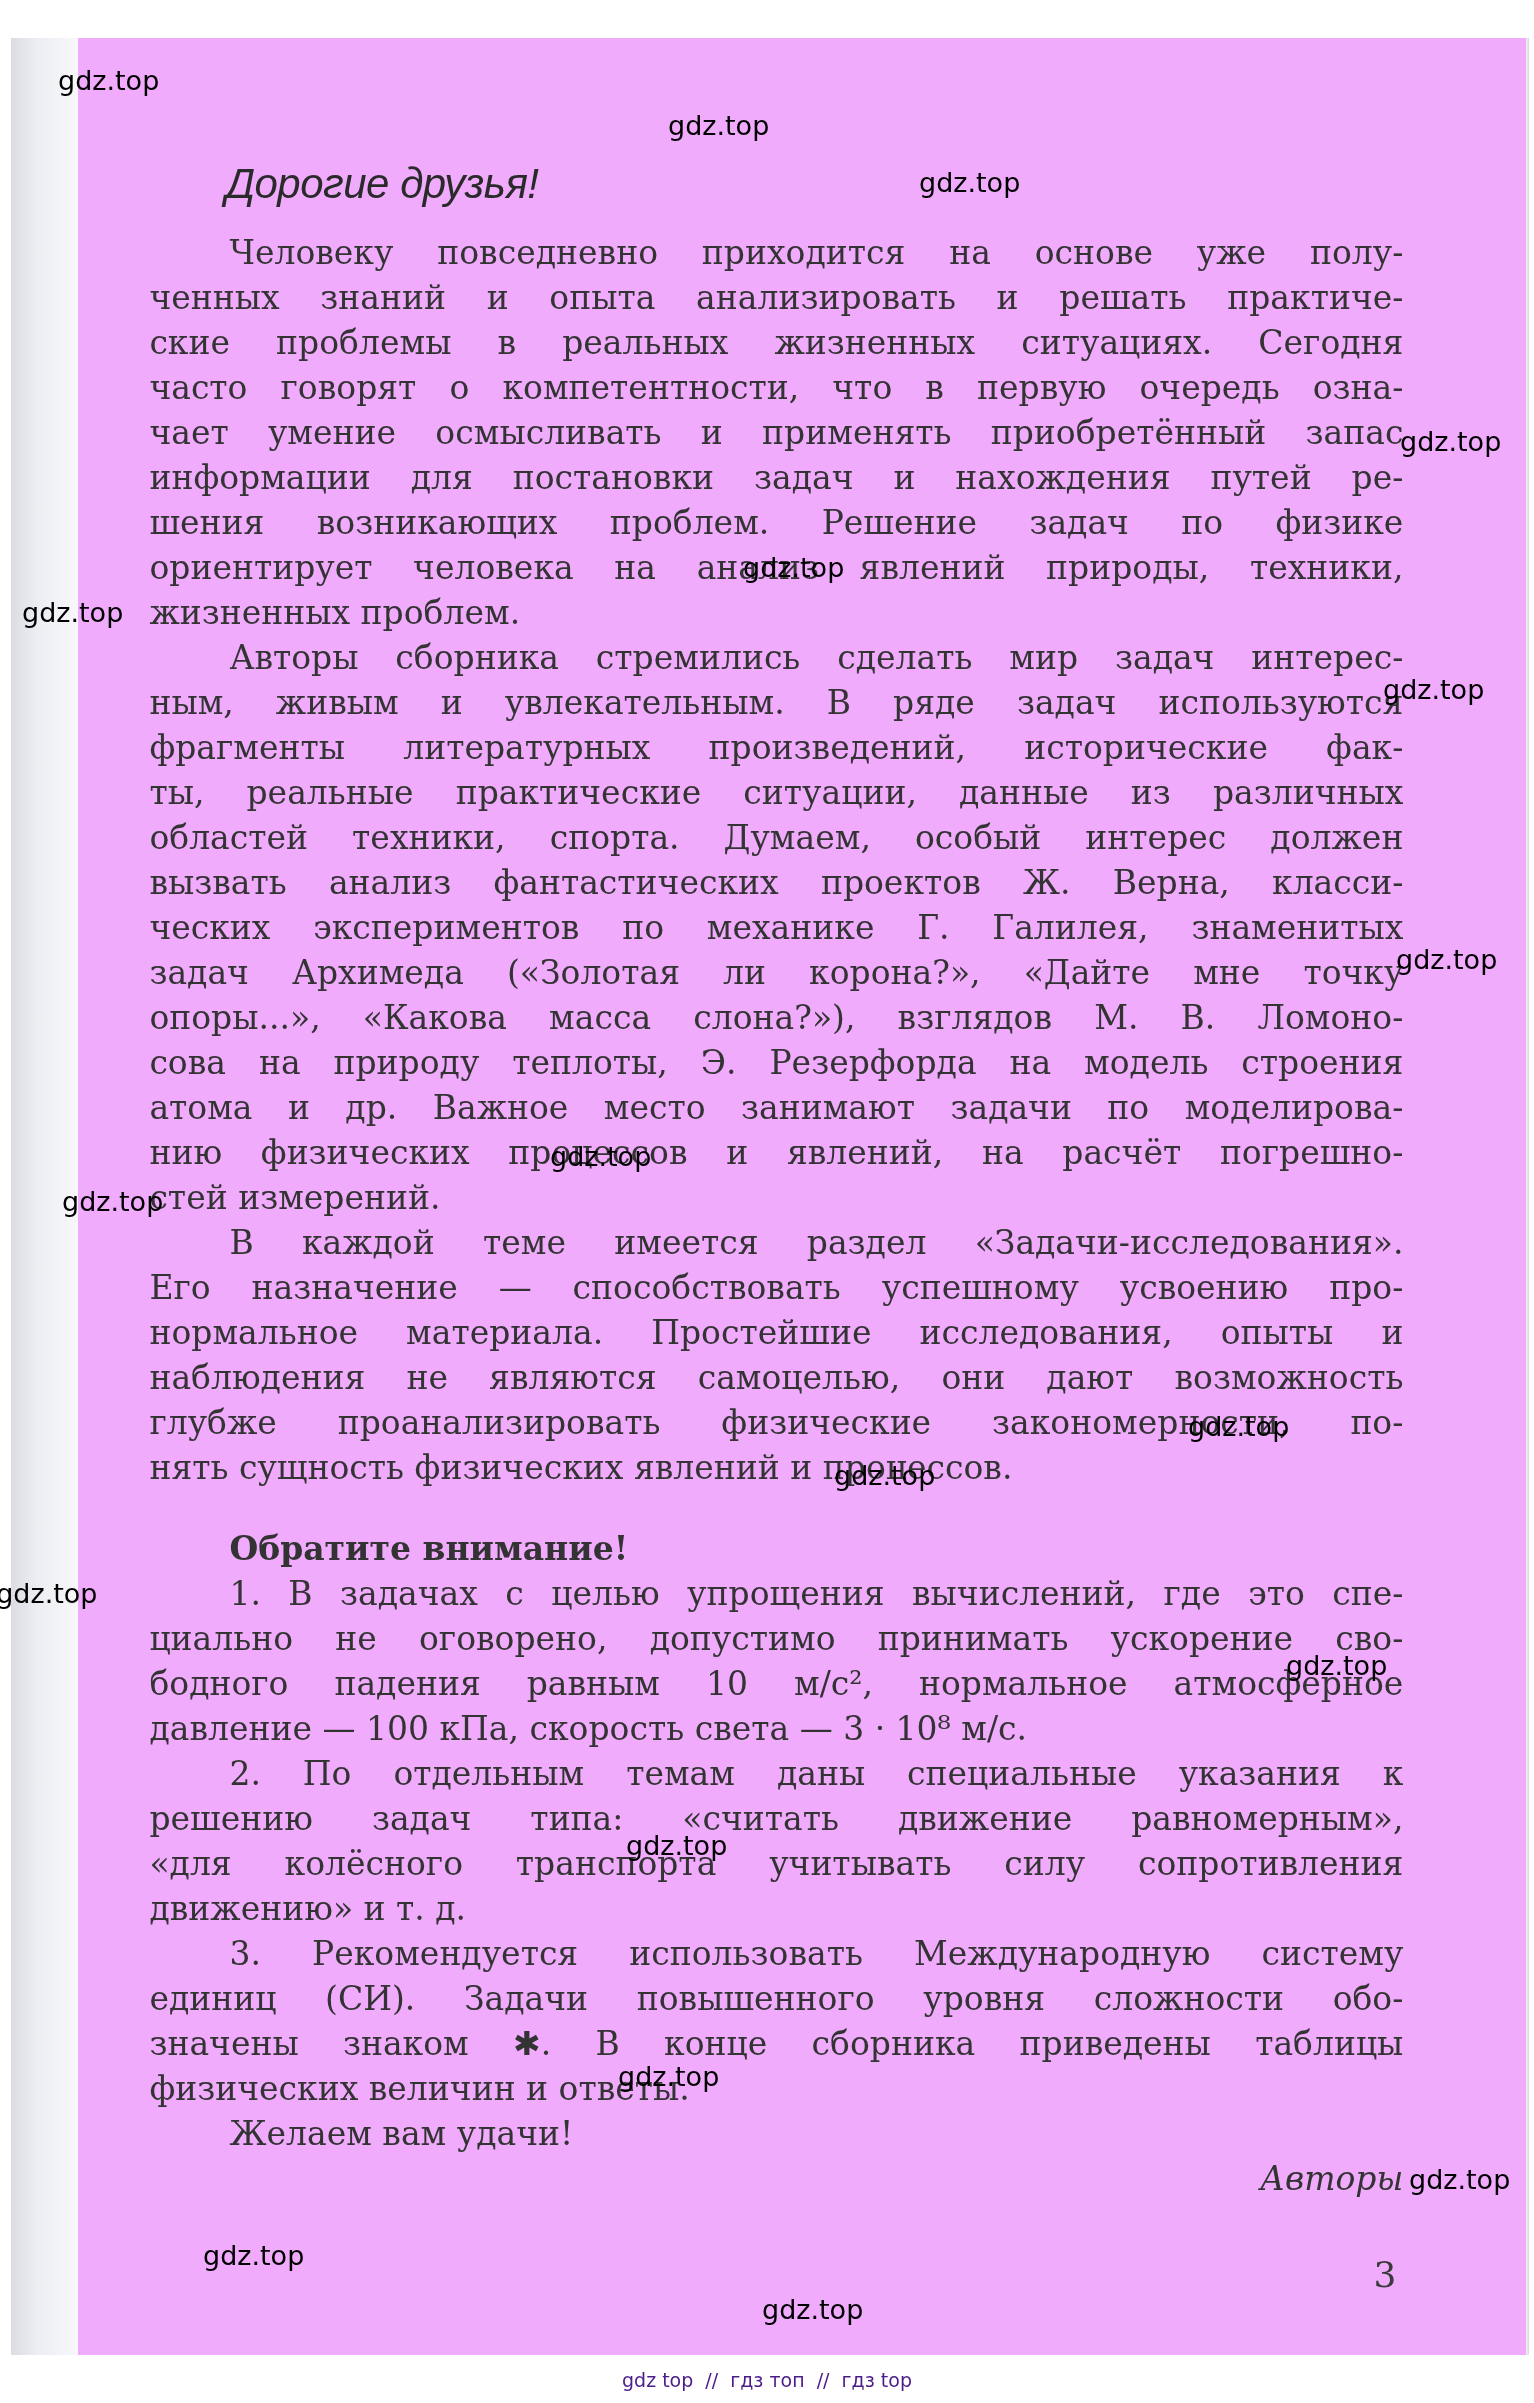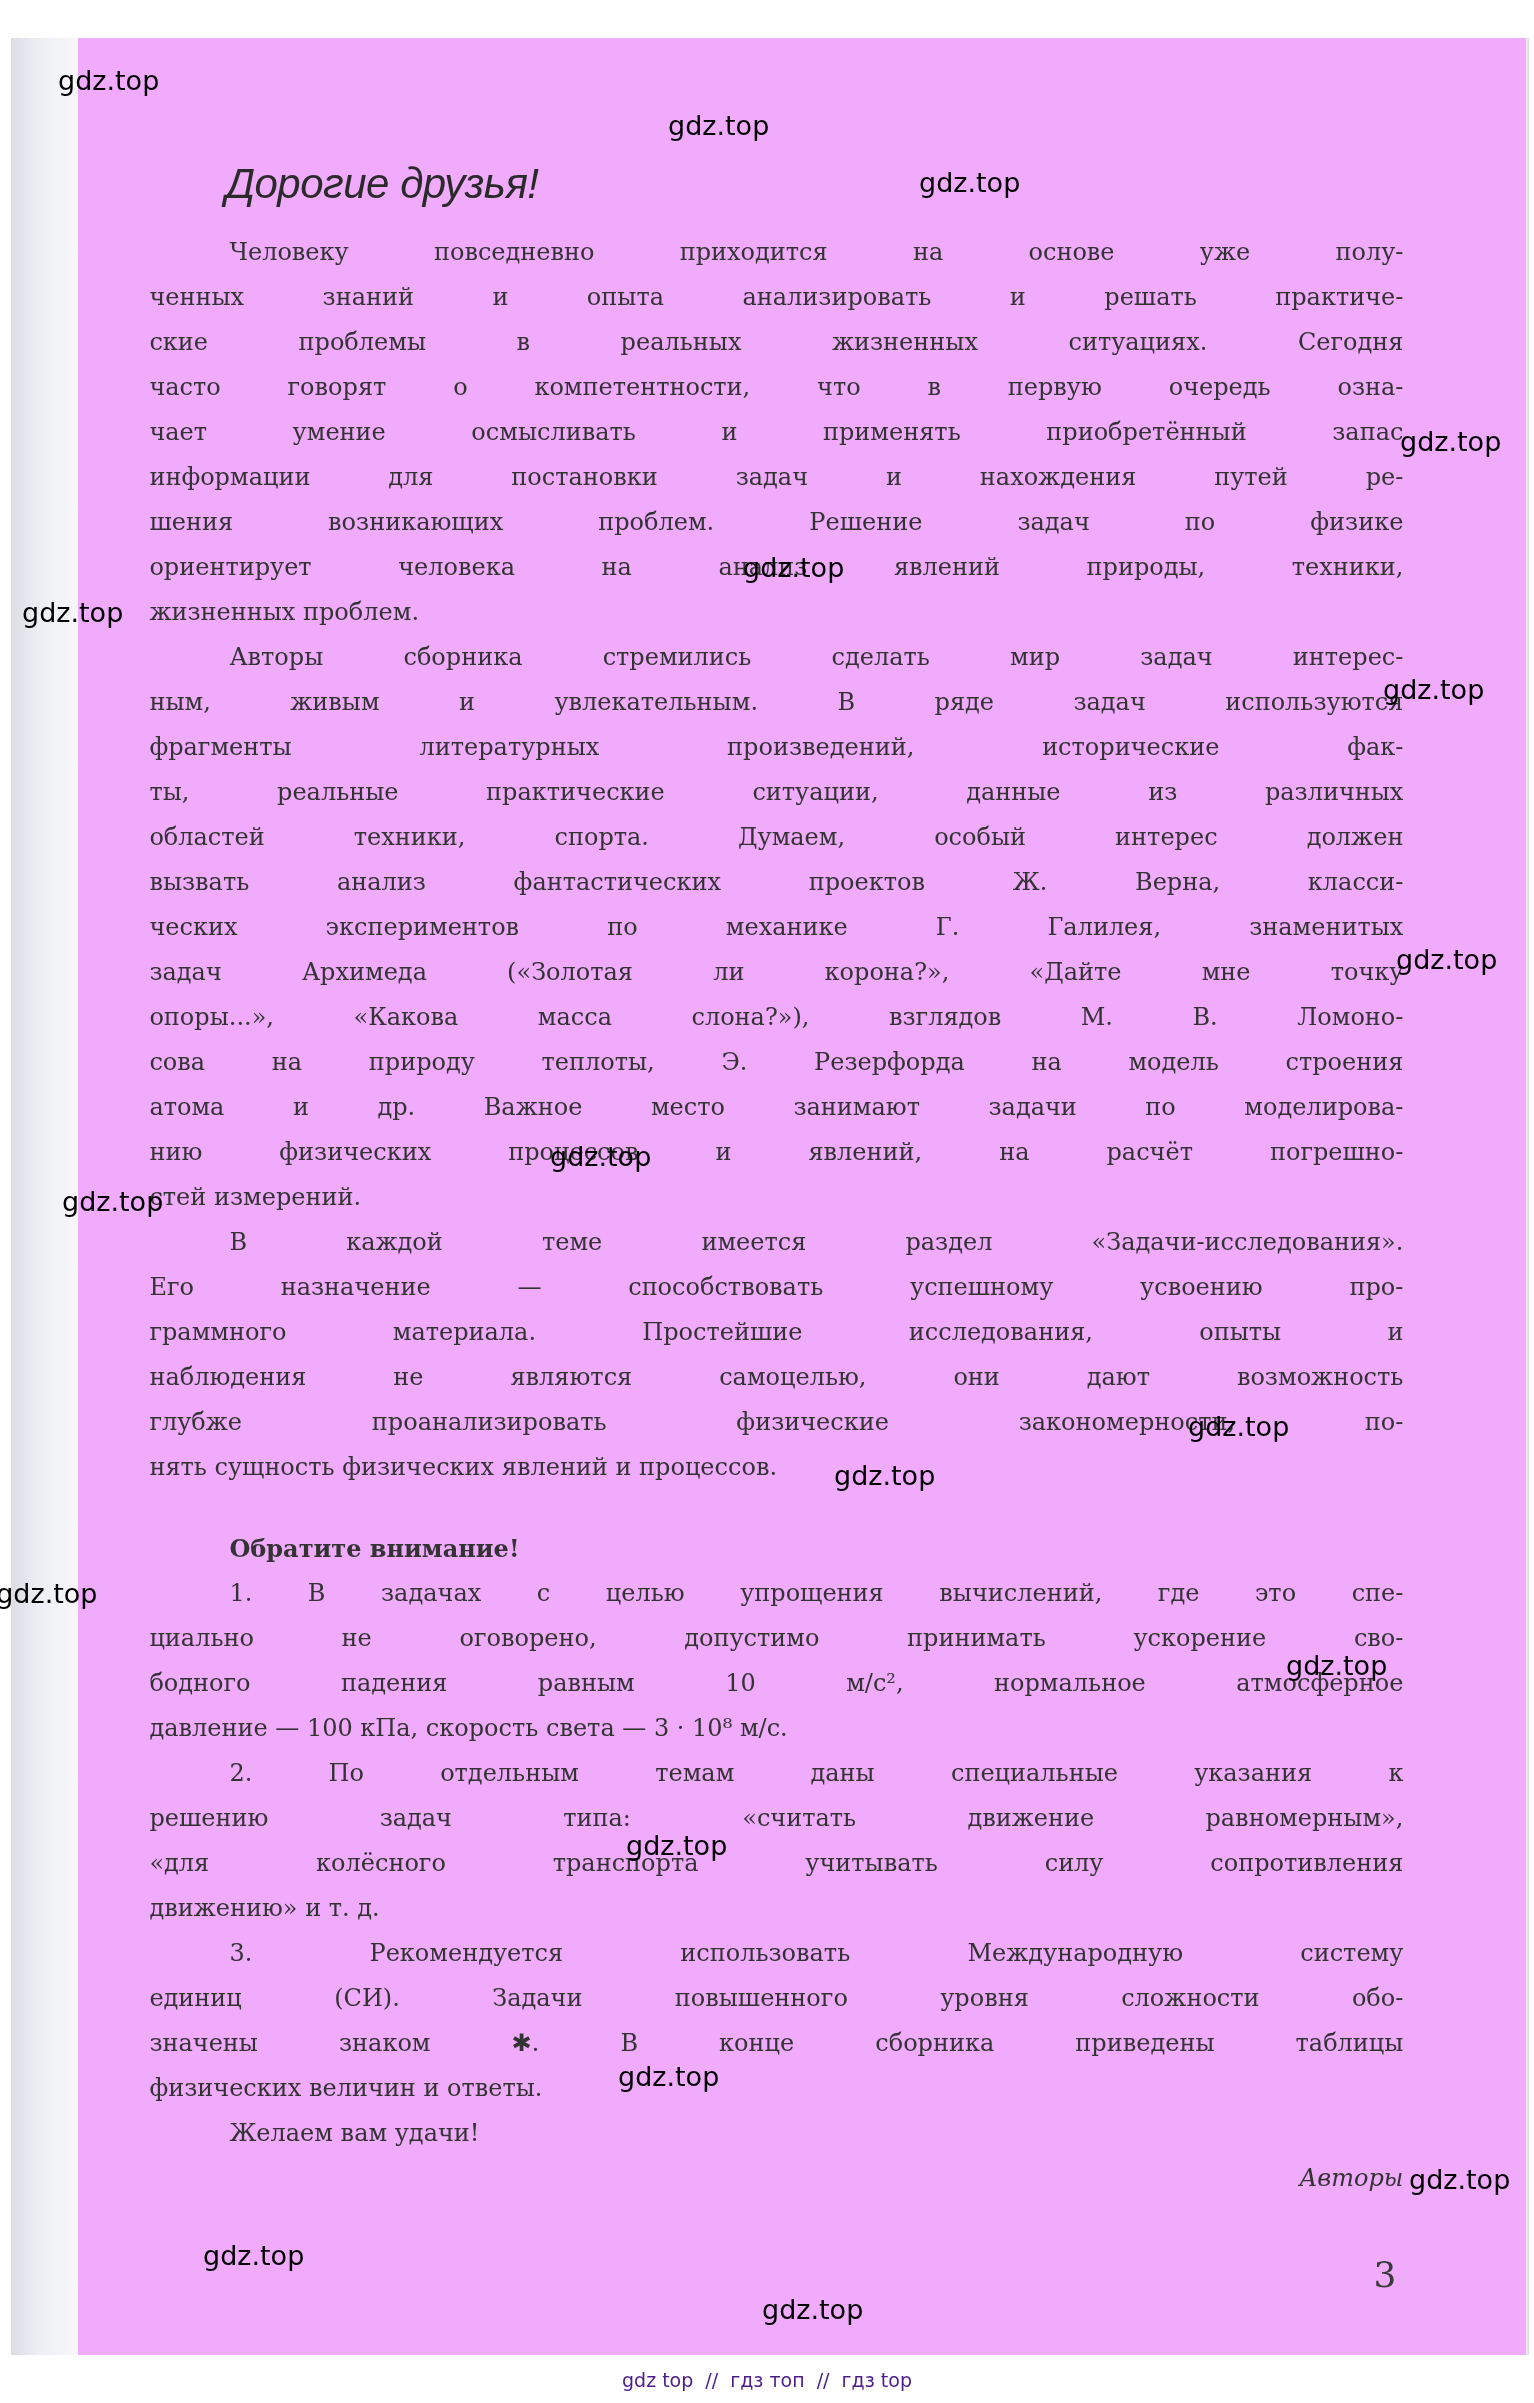--- a/index.html
+++ b/index.html
@@ -50,21 +50,21 @@
       font-style: italic;
       font-size: 42px;
       color: #2a2a2a;
       letter-spacing: -0.5px;
     }
     .body-text {
       position: absolute;
       left: 138px; top: 192px;
       width: 1254px;
       font-family: "DejaVu Serif", serif;
-      font-size: 24px;
+      font-size: 33px;
       line-height: 45px;
       color: #333333;
     }
     .line {
       display: block;
       white-space: nowrap;
       text-align: justify;
       text-align-last: justify;
       height: 45px;
     }
@@ -139,21 +139,21 @@
       <span class="line ">вызвать анализ фантастических проектов Ж. Верна, класси-</span>
       <span class="line ">ческих экспериментов по механике Г. Галилея, знаменитых</span>
       <span class="line ">задач Архимеда («Золотая ли корона?», «Дайте мне точку</span>
       <span class="line ">опоры...», «Какова масса слона?»), взглядов М. В. Ломоно-</span>
       <span class="line ">сова на природу теплоты, Э. Резерфорда на модель строения</span>
       <span class="line ">атома и др. Важное место занимают задачи по моделирова-</span>
       <span class="line ">нию физических процессов и явлений, на расчёт погрешно-</span>
       <span class="line last">стей измерений.</span>
       <span class="line indent">В каждой теме имеется раздел «Задачи-исследования».</span>
       <span class="line ">Его назначение — способствовать успешному усвоению про-</span>
-      <span class="line ">граммного материала. Простейшие исследования, опыты и</span>
+      <span class="line ">нормальное материала. Простейшие исследования, опыты и</span>
       <span class="line ">наблюдения не являются самоцелью, они дают возможность</span>
       <span class="line ">глубже проанализировать физические закономерности, по-</span>
       <span class="line last">нять сущность физических явлений и процессов.</span>
       <span class="line indent bold last">Обратите внимание!</span>
       <span class="line indent">1. В задачах с целью упрощения вычислений, где это спе-</span>
       <span class="line ">циально не оговорено, допустимо принимать ускорение сво-</span>
       <span class="line ">бодного падения равным 10 м/с², нормальное атмосферное</span>
       <span class="line last">давление — 100 кПа, скорость света — 3 · 10⁸ м/с.</span>
       <span class="line indent">2. По отдельным темам даны специальные указания к</span>
       <span class="line ">решению задач типа: «считать движение равномерным»,</span>

